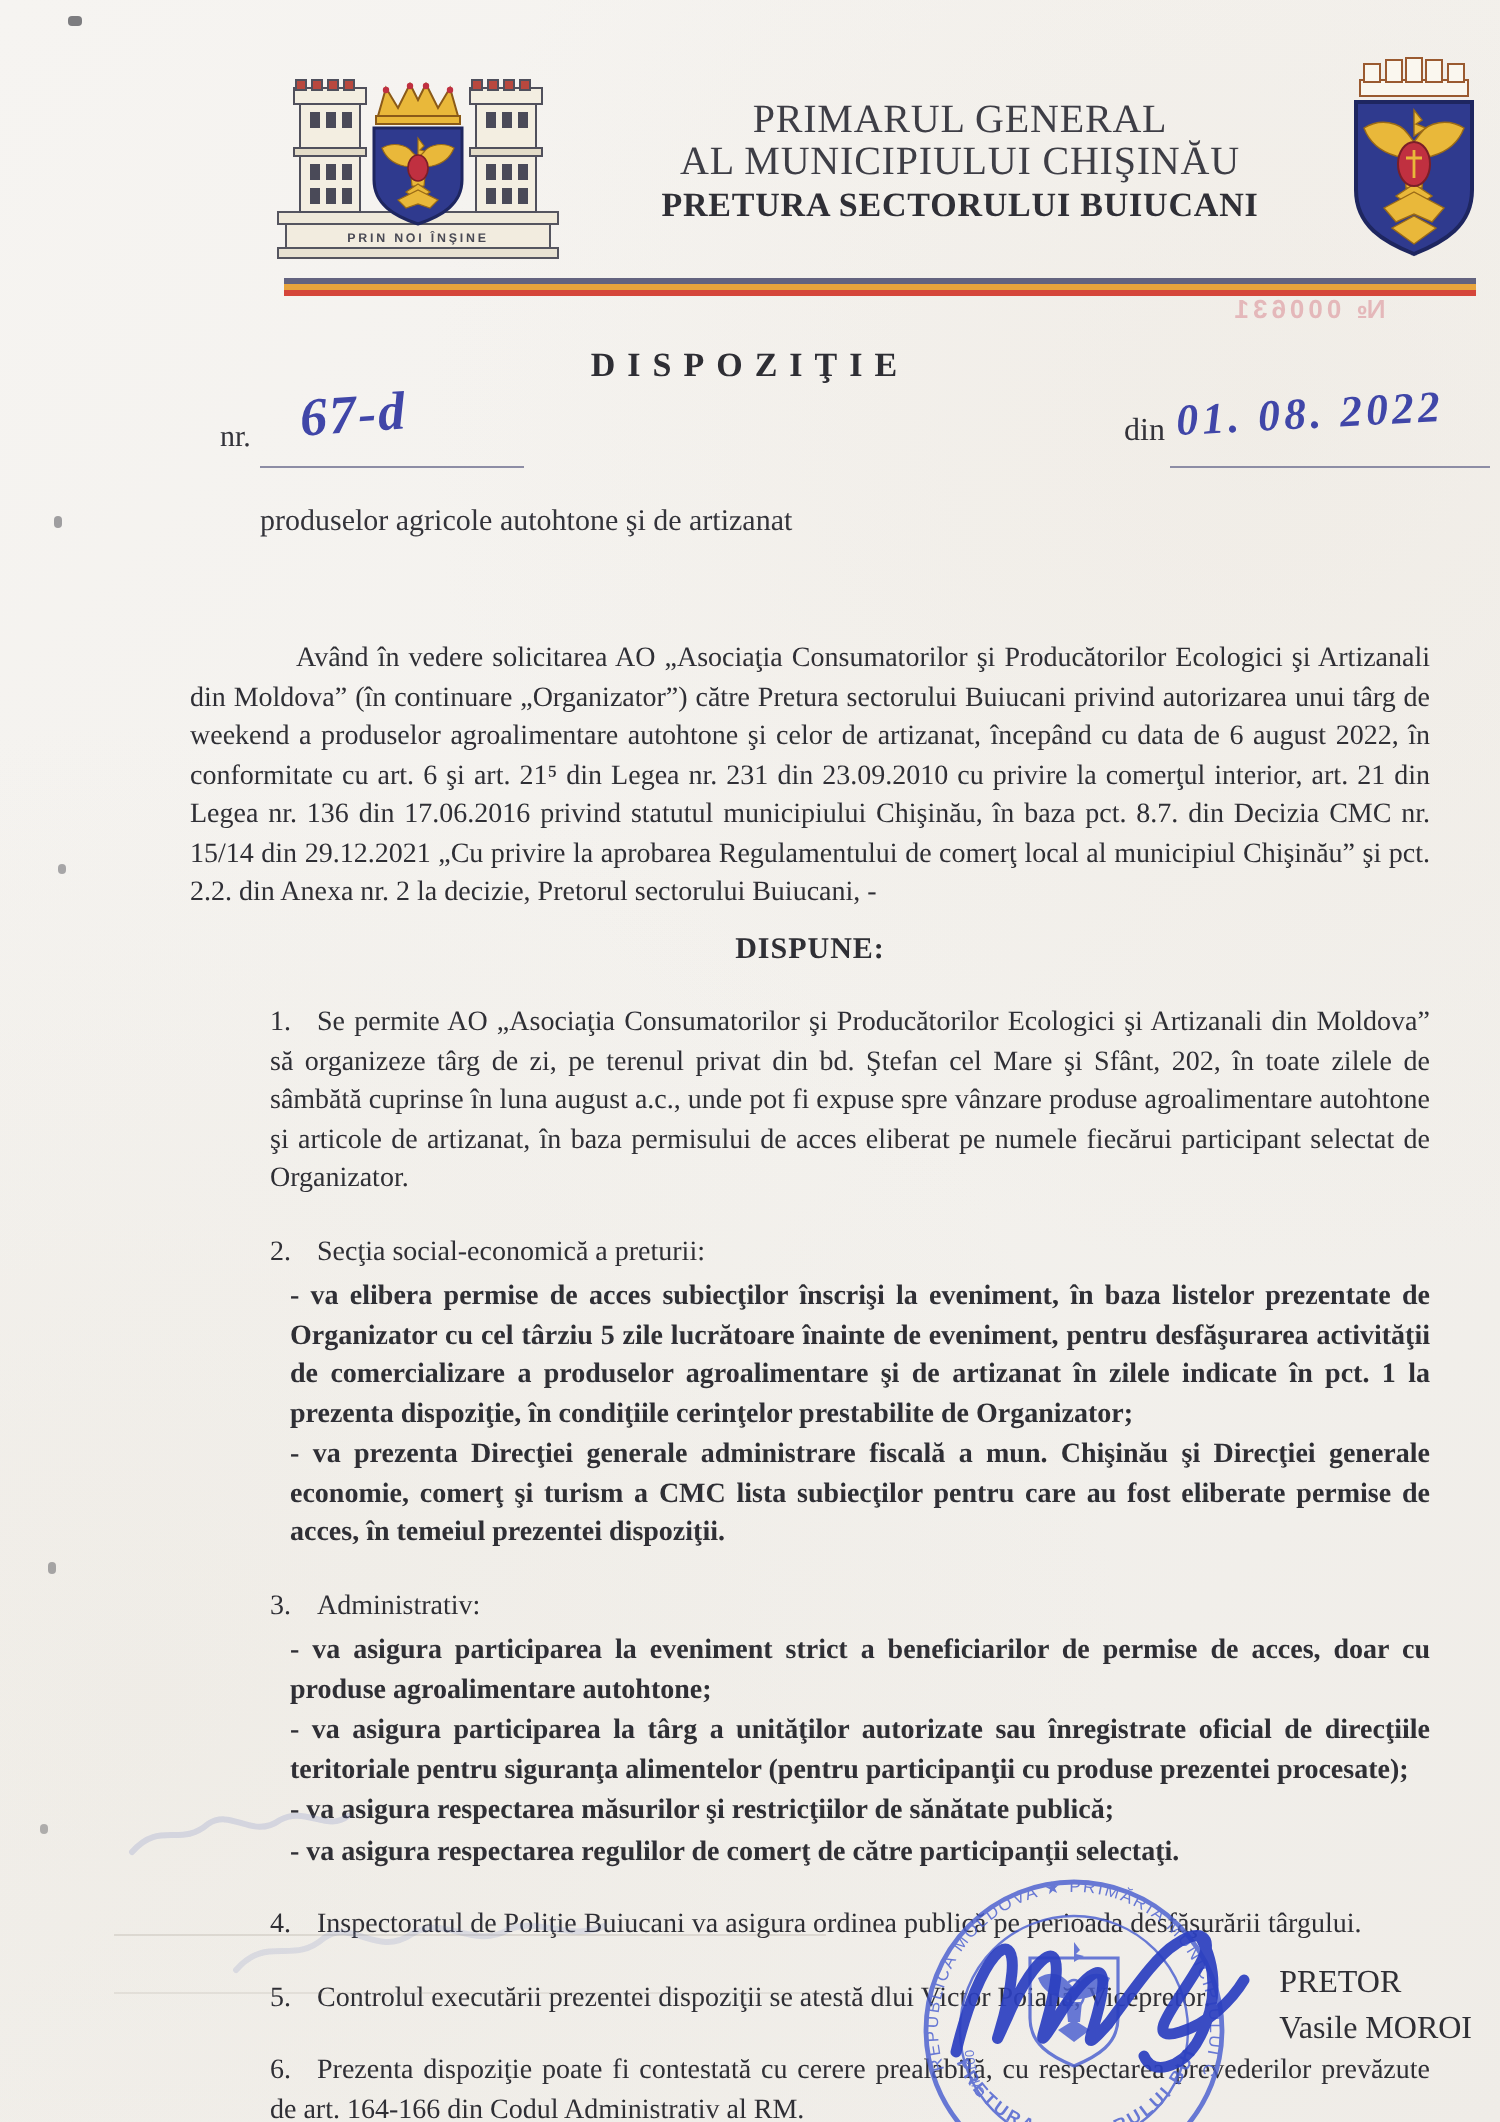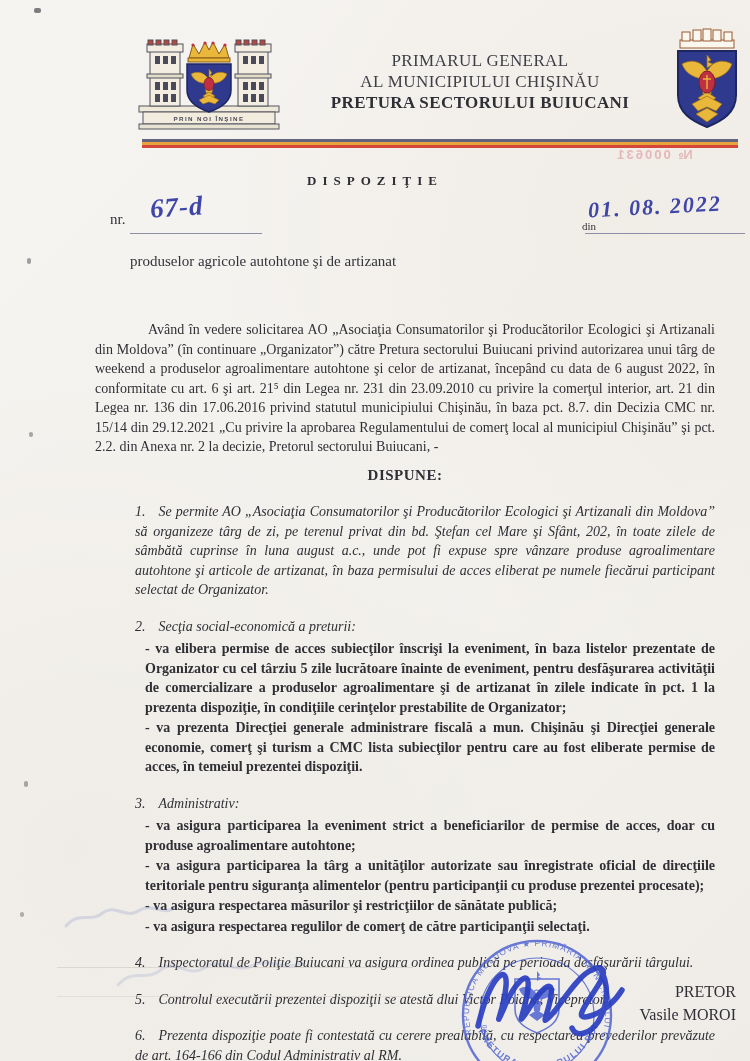--- a/index.html
+++ b/index.html
@@ -9,54 +9,54 @@
       radial-gradient(circle at 85% 20%, rgba(235,228,218,.35), transparent 40%),
       radial-gradient(circle at 10% 80%, rgba(230,225,215,.3), transparent 45%),
       linear-gradient(135deg,#f6f4f1 0%,#f3f1ed 55%,#efece7 100%);
     font-family:"Liberation Serif","DejaVu Serif",serif;
     color:#33333a;
   }
   
   .emblem-left{position:absolute;left:133px;top:36px;width:152px;height:100px;}
   .emblem-right{position:absolute;left:672px;top:28px;width:70px;height:102px;}
   .header-text{position:absolute;left:290px;top:50px;width:380px;text-align:center;line-height:21px;}
-  .header-text .h1,.header-text .h2{font-size:17px;letter-spacing:.4px;color:#3e3e46;}
+  .header-text .h1,.header-text .h2{font-size:20px;letter-spacing:.4px;color:#3e3e46;}
   .header-text .h3{font-size:17px;font-weight:bold;letter-spacing:.4px;color:#2f2f36;}
   .tricolor{position:absolute;left:142px;top:139px;width:596px;height:9px;}
   .tricolor .s1{height:3px;background:#63637f;}
   .tricolor .s2{height:3px;background:#e8a43c;}
   .tricolor .s3{height:3px;background:#d5463a;}
   .faint-serial{
     position:absolute;left:604px;top:147px;width:100px;text-align:center;
     transform:scaleX(-1);color:rgba(216,130,140,.5);
     font-family:"Liberation Sans",sans-serif;font-size:13px;font-weight:bold;letter-spacing:2px;
   }
   
   .doc-title{position:absolute;left:0;top:173px;width:750px;text-align:center;
-    font-size:13px;font-weight:bold;letter-spacing:6px;color:#2e2e34;}
+    font-size:17px;font-weight:bold;letter-spacing:6px;color:#2e2e34;}
   .nr-label{position:absolute;left:110px;top:211px;font-size:15px;}
   .nr-value{position:absolute;left:150px;top:192px;font-size:27px;font-style:italic;font-weight:bold;
     color:#4046a8;transform:rotate(-4deg);letter-spacing:1px;}
   .nr-line{position:absolute;left:130px;top:233px;width:132px;height:1px;background:#8d8da5;}
-  .din-label{position:absolute;left:562px;top:220px;font-size:11px;margin-left:20px;}
+  .din-label{position:absolute;left:562px;top:207px;font-size:16px;}
   .din-value{position:absolute;left:588px;top:194px;font-size:22px;font-style:italic;font-weight:bold;
     color:#4046a8;transform:rotate(-3deg);letter-spacing:2px;white-space:nowrap;}
   .din-line{position:absolute;left:585px;top:233px;width:160px;height:1px;background:#8d8da5;}
   
   .subject{position:absolute;left:130px;top:251px;width:330px;font-size:15px;line-height:21px;color:#33333a;}
   
   .body{position:absolute;left:95px;top:320px;width:620px;font-size:14px;line-height:19.5px;
     text-align:justify;color:#2f2f35;}
   .preamble{text-indent:53px;margin:0;}
   .dispune{text-align:center;font-weight:bold;font-size:15px;margin:9px 0 6px 0;letter-spacing:.5px;}
-  .item{padding-left:40px;margin:17px 0 3px 0;font-style:italic;}
+  .item{padding-left:40px;margin:17px 0 3px 0;}
   .item .num{padding-right:13px;}
   .sub{margin:1px 0 1px 50px;font-weight:bold;}
   
-  .sig-block{position:absolute;right:14px;top:980px;text-align:right;font-size:16px;line-height:23px;color:#2f2f35;}
+  .sig-block{position:absolute;right:14px;top:980px;text-align:left;font-size:16px;line-height:23px;color:#2f2f35;}
   .stamp{position:absolute;left:455px;top:933px;width:165px;height:165px;opacity:.82;}
   .signature{position:absolute;left:450px;top:938px;width:220px;height:120px;}
   
   .bleed-line{position:absolute;left:57px;top:967px;width:356px;height:1px;background:rgba(150,140,128,.22);}
   .bleed-line2{position:absolute;left:57px;top:996px;width:356px;height:1px;background:rgba(150,140,128,.15);}
   .bleed-sq{position:absolute;opacity:.9;}
   .speck{position:absolute;background:#4a4a50;border-radius:2px;}
 </style>
 </head>
 <body>

